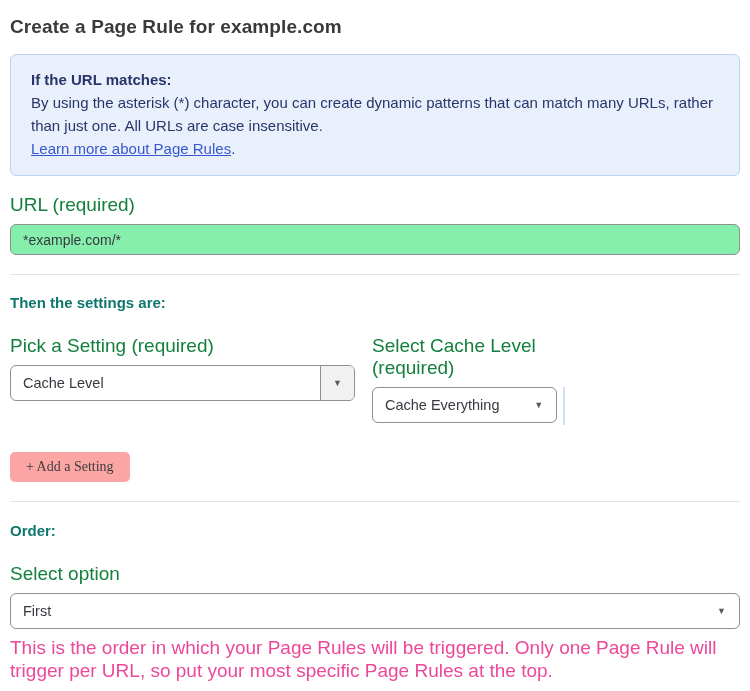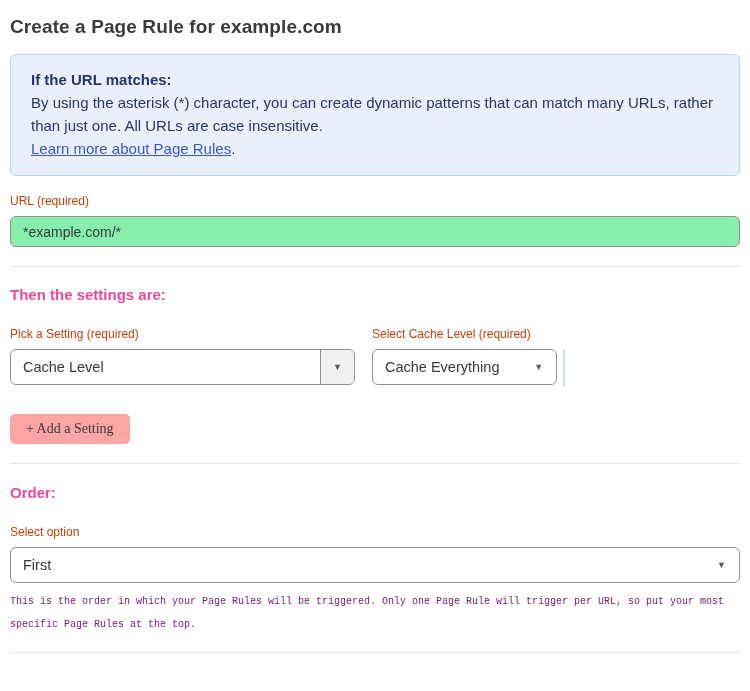--- a/index.html
+++ b/index.html
@@ -32,22 +32,22 @@
     margin-bottom: 18px;
   }
   .info-box .info-heading { font-weight: bold; }
   .info-box a.info-link {
     color: #3757cf;
     text-decoration: underline;
     cursor: pointer;
   }
 
   .field-label {
-    font-size: 12px;
-    color: #c2410c;
+    font-size: 19px;
+    color: #15803d;
     margin-bottom: 8px;
   }
   .text-input {
     width: 100%;
     height: 31px;
     border: 1px solid #909090;
     border-radius: 6px;
     padding: 0 12px;
     font-size: 14px;
     font-family: "Liberation Sans", sans-serif;
@@ -66,21 +66,21 @@
     border-top: 1px solid #e4e4e4;
     margin: 0;
   }
   .divider-1 { margin-top: 19px; margin-bottom: 19px; }
   .divider-2 { margin-top: 19px; margin-bottom: 20px; }
   .divider-3 { margin-top: 16px; margin-bottom: 17px; }
 
   .section-heading {
     font-size: 15px;
     font-weight: bold;
-    color: #ec4899;
+    color: #0f766e;
     margin-bottom: 24px;
   }
 
   .settings-row { display: flex; align-items: flex-start; }
   .setting-col-1 { width: 345px; margin-right: 17px; }
   .setting-col-2 { width: 193px; }
 
   .select-box {
     display: flex;
     align-items: center;
@@ -130,26 +130,25 @@
     font-size: 14px;
     font-family: Liberation Serif, serif;
     background: #fca5a5;
     color: #3c3c3c;
     cursor: pointer;
   }
   .btn-add { margin-top: 27px; height: 30px; }
 
   .order-select { width: 100%; }
   .order-helper {
-    font-size: 10px;
-    color: #701a75;
+    font-size: 19px;
+    color: #ec4899;
     line-height: 23px;
     margin-top: 7px;
     max-width: 730px;
-    font-family: Liberation Mono, monospace;
   }
 </style>
 </head>
 <body>
 
 <div class="page">
 
   <h1 class="page-title">Create a Page Rule for example.com</h1>
 
   <div class="info-box">

